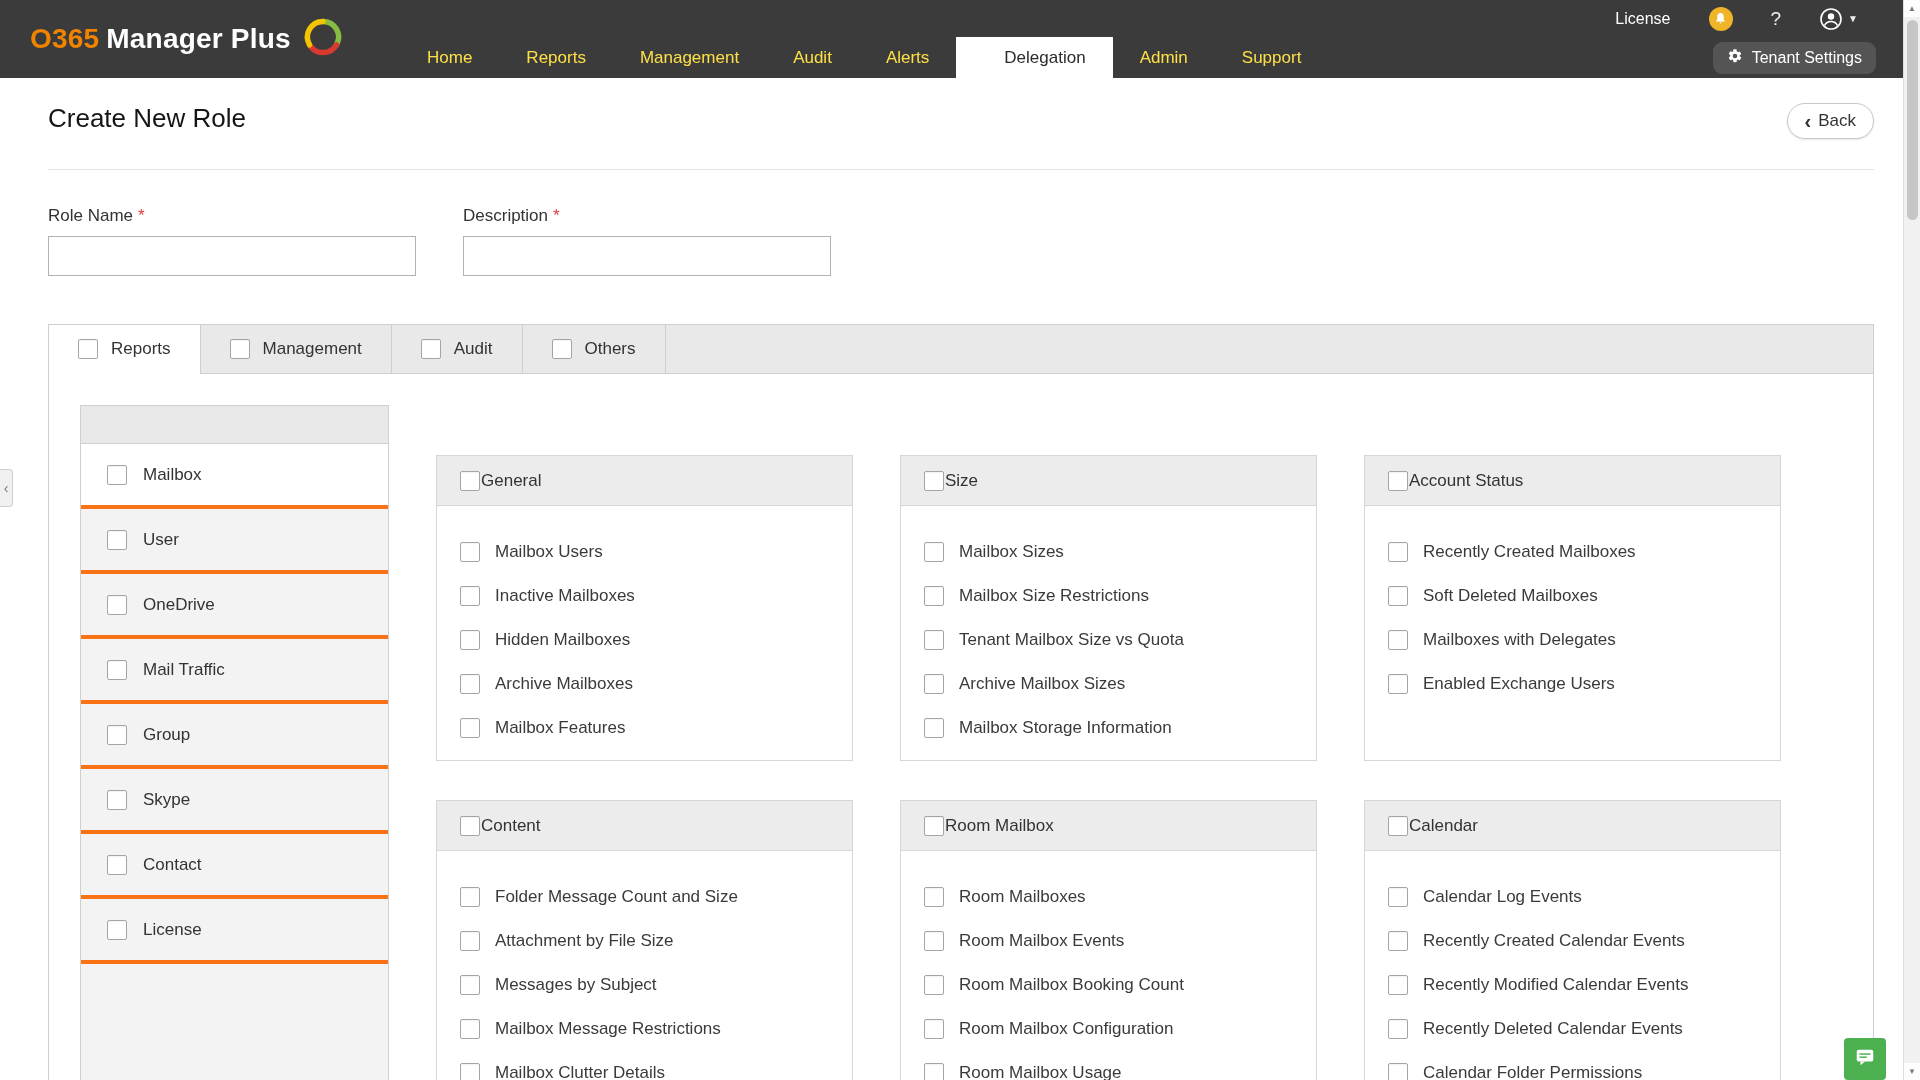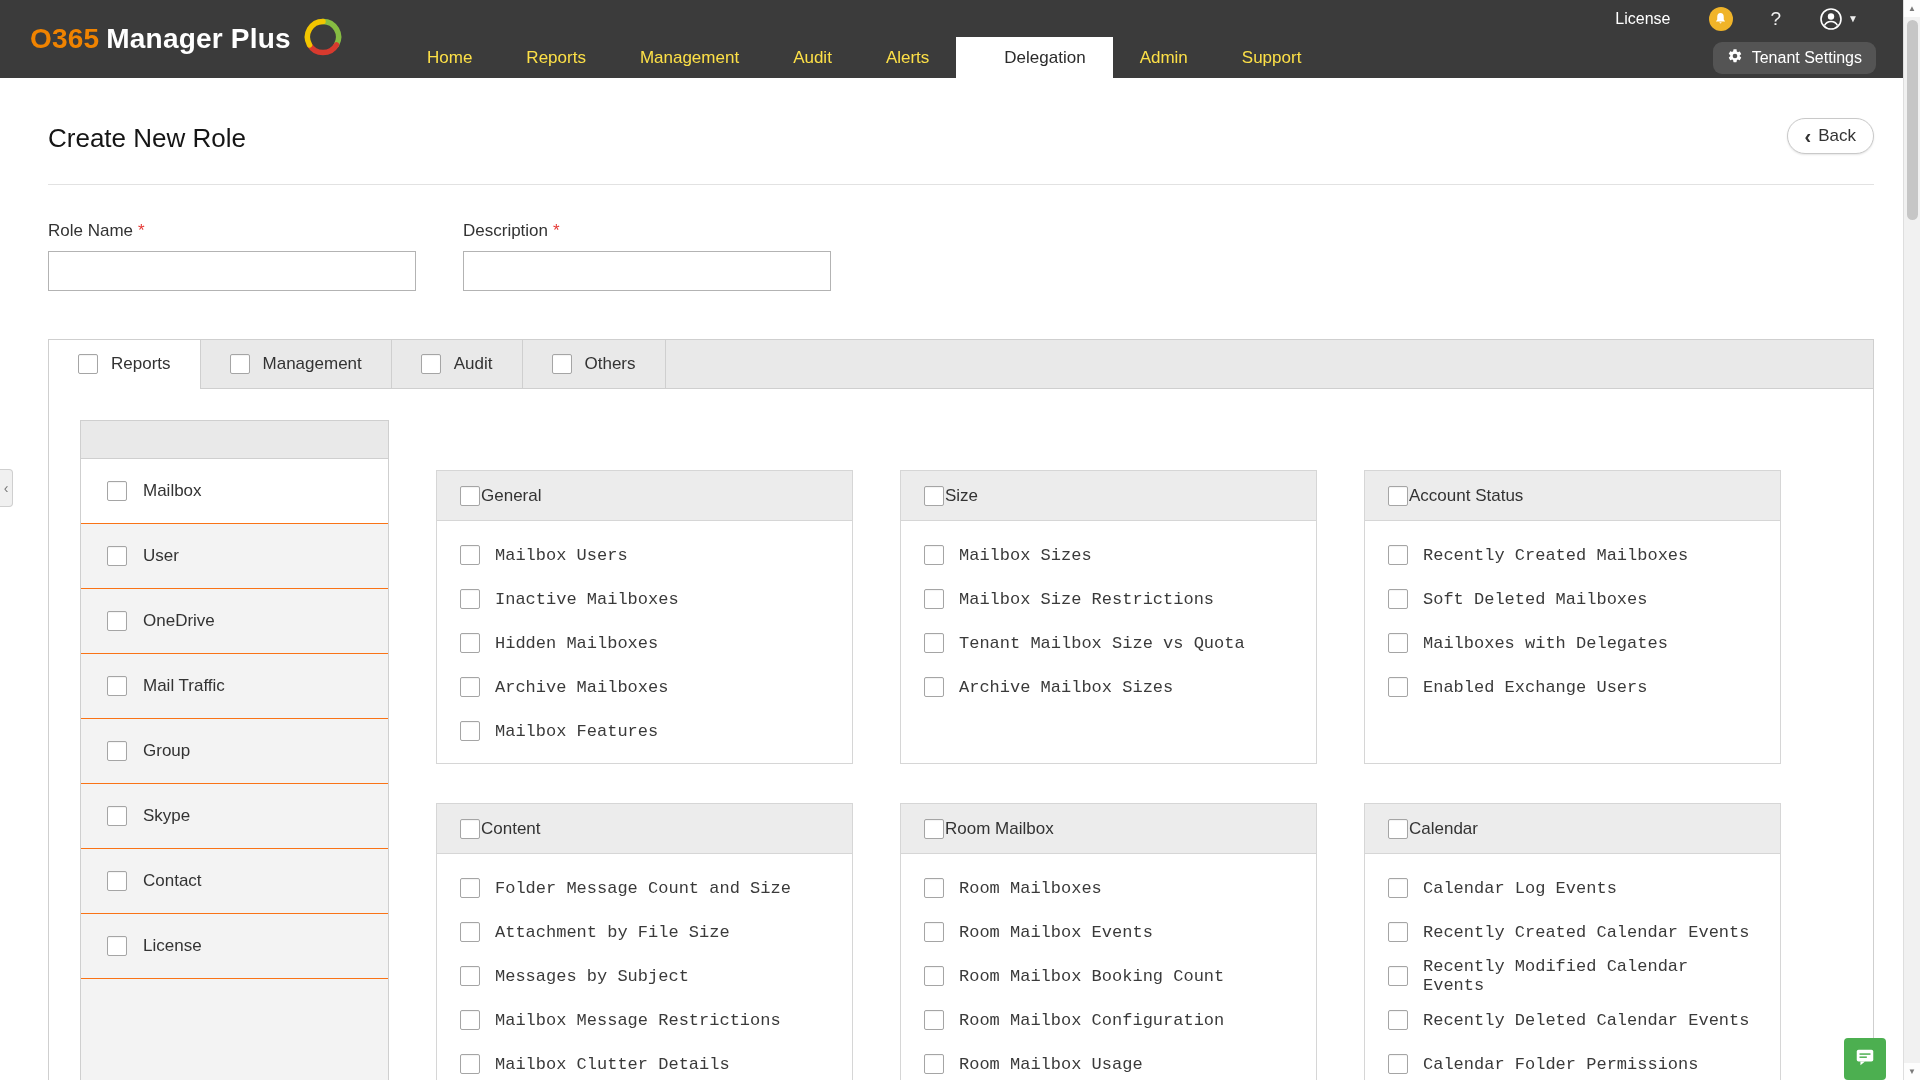--- a/index.html
+++ b/index.html
@@ -21,21 +21,21 @@
   .avatar-wrap { display: flex; align-items: center; gap: 5px; }
   .caret { font-size: 10px; color: #eee; }
   .header-nav { height: 41px; display: flex; align-items: stretch; padding-left: 40px; }
   .nav-item { display: flex; align-items: center; padding: 0 27px; font-size: 17px; color: #fde047; cursor: pointer; white-space: nowrap; }
   .nav-item.active { background: #fff; color: #2b2b2b; padding-left: 48px; }
   .nav-spacer { flex: 1; }
   .tenant-btn { align-self: center; margin-right: 44px; background: #545454; border: none; color: #fff; height: 32px; border-radius: 9px; display: flex; align-items: center; gap: 9px; padding: 0 14px; font-size: 16px; font-family: inherit; cursor: pointer; }
 
   
   .main { position: relative; padding: 0 46px 0 48px; height: 1002px; }
-  .title-row { display: flex; align-items: flex-end; justify-content: space-between; padding-top: 40px; }
+  .title-row { display: flex; align-items: flex-start; justify-content: space-between; padding-top: 25px; }
   .page-title { font-size: 26px; font-weight: 500; color: #151515; }
   .back-btn { display: flex; align-items: center; gap: 7px; border: 1px solid #c9c9c9; border-radius: 18px; background: #fff; height: 36px; padding: 0 17px; font-size: 17px; color: #333; box-shadow: 0 1px 2px rgba(0,0,0,.10); cursor: pointer; font-family: inherit; }
   .back-chevron { font-size: 20px; font-weight: 700; line-height: 1; }
   .divider { border-bottom: 1px solid #e2e2e2; margin-top: 30px; }
 
   .fields { display: flex; gap: 47px; margin-top: 36px; }
   .field-label { font-size: 17px; color: #333; }
   .req { color: #e53935; margin-left: 5px; font-size: 17px; }
   .field input { display: block; margin-top: 10px; width: 368px; height: 40px; border: 1px solid #b3b3b3; padding: 0 10px; font-size: 16px; font-family: inherit; background: #fff; }
 
@@ -44,30 +44,30 @@
   .tab-strip { display: flex; align-items: stretch; height: 49px; background: #e9e9e9; border-bottom: 1px solid #cfcfcf; }
   .tab { position: relative; display: flex; align-items: center; gap: 13px; padding: 0 29px; border-right: 1px solid #cfcfcf; font-size: 17px; color: #333; cursor: pointer; }
   .tab.active { background: #fff; }
   .tab.active::after { content: ""; position: absolute; left: 0; right: 0; bottom: -1px; height: 1px; background: #fff; }
   .tab-filler { flex: 1; }
 
   .role-content { display: flex; gap: 47px; padding: 31px 0 0 31px; }
 
   .side-list { width: 309px; flex: none; border: 1px solid #cfcfcf; }
   .side-header { height: 38px; background: #e9e9e9; border-bottom: 1px solid #cfcfcf; }
-  .side-item { height: 65px; display: flex; align-items: center; gap: 16px; padding-left: 26px; background: #f3f3f3; border-bottom: 1px solid #f97316; font-size: 17px; color: #333; cursor: pointer; }
+  .side-item { height: 65px; display: flex; align-items: center; gap: 16px; padding-left: 26px; background: #f3f3f3; border-bottom: 4px solid #f97316; font-size: 17px; color: #333; cursor: pointer; }
   .side-item.selected { background: #fff; }
   .side-filler { height: 120px; background: #f3f3f3; }
 
   .cards-col { margin-top: 50px; }
   .cards-row { display: flex; gap: 47px; }
   .cards-row + .cards-row { margin-top: 39px; }
   .card { width: 417px; flex: none; border: 1px solid #d6d6d6; background: #fff; }
   .card-header { height: 50px; background: #ececec; border-bottom: 1px solid #d6d6d6; display: flex; align-items: center; gap: 1px; padding: 0 23px; font-size: 17px; color: #333; }
-  .card-body { padding: 12px 0 10px; font-family: Liberation Mono, monospace; }
+  .card-body { padding: 24px 0 10px; }
   .card-item { height: 44px; display: flex; align-items: center; gap: 15px; padding: 0 23px; font-size: 17px; color: #3a3a3a; cursor: pointer; }
 
   .cb { width: 20px; height: 20px; flex: none; border: 1px solid #a5a5a5; border-radius: 2px; background: #fff; box-shadow: inset 0 1px 1px rgba(0,0,0,.05); cursor: pointer; }
 
   
   .collapse-handle { position: fixed; left: 0; top: 469px; width: 13px; height: 38px; background: #f0f0f0; border: 1px solid #cfcfcf; border-left: none; border-radius: 0 4px 4px 0; display: flex; align-items: center; justify-content: center; color: #777; font-size: 14px; cursor: pointer; z-index: 6; }
   .chat-btn { position: fixed; right: 34px; bottom: 0; width: 42px; height: 42px; background: #4caf50; border-radius: 4px; display: flex; align-items: center; justify-content: center; cursor: pointer; z-index: 6; }
 
   .scrollbar { position: fixed; top: 0; right: 0; width: 17px; height: 1080px; background: #f1f1f1; border-left: 1px solid #dedede; z-index: 10; display: flex; flex-direction: column; align-items: center; }
   .sb-arrow { width: 17px; height: 17px; display: flex; align-items: center; justify-content: center; color: #7a7a7a; font-size: 8px; background: #fdfdfd; cursor: pointer; }
@@ -253,20 +253,24 @@
                   <span>Mailbox Size Restrictions</span>
                 </div>
               <div class="card-item">
                   <span class="cb"></span>
                   <span>Tenant Mailbox Size vs Quota</span>
                 </div>
               <div class="card-item">
                   <span class="cb"></span>
                   <span>Archive Mailbox Sizes</span>
                 </div>
+              <div class="card-item">
+                  <span class="cb"></span>
+                  <span>Mailbox Storage Information</span>
+                </div>
             </div>
           </div>
           <div class="card">
             <div class="card-header">
               <span class="cb"></span>
               <span>Account Status</span>
             </div>
             <div class="card-body">
               <div class="card-item">
                   <span class="cb"></span>

